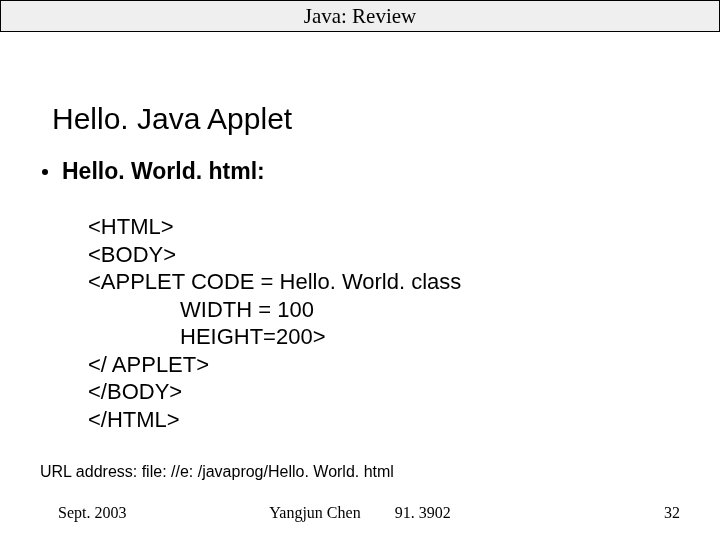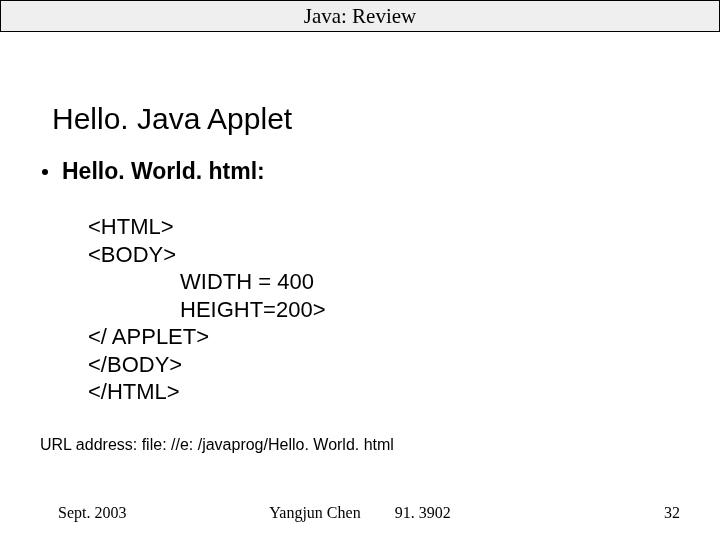--- a/index.html
+++ b/index.html
@@ -101,21 +101,22 @@
   <div class="title">Hello. Java Applet</div>
 
   <div class="bullet-row">
     <span class="bullet-dot"></span>
     <span>Hello. World. html:</span>
   </div>
 
   <div class="code-block">
     <div>&lt;HTML&gt;</div>
     <div>&lt;BODY&gt;</div>
-    <div class="code-line-indent">WIDTH = 400</div>
+    <div>&lt;APPLET CODE = Hello. World. class</div>
+    <div class="code-line-indent">WIDTH = 100</div>
     <div class="code-line-indent">HEIGHT=200&gt;</div>
     <div>&lt;/ APPLET&gt;</div>
     <div>&lt;/BODY&gt;</div>
     <div>&lt;/HTML&gt;</div>
   </div>
 
   <div class="url-line">URL address: file: //e: /javaprog/Hello. World. html</div>
 </div>
 
 <div class="footer">

